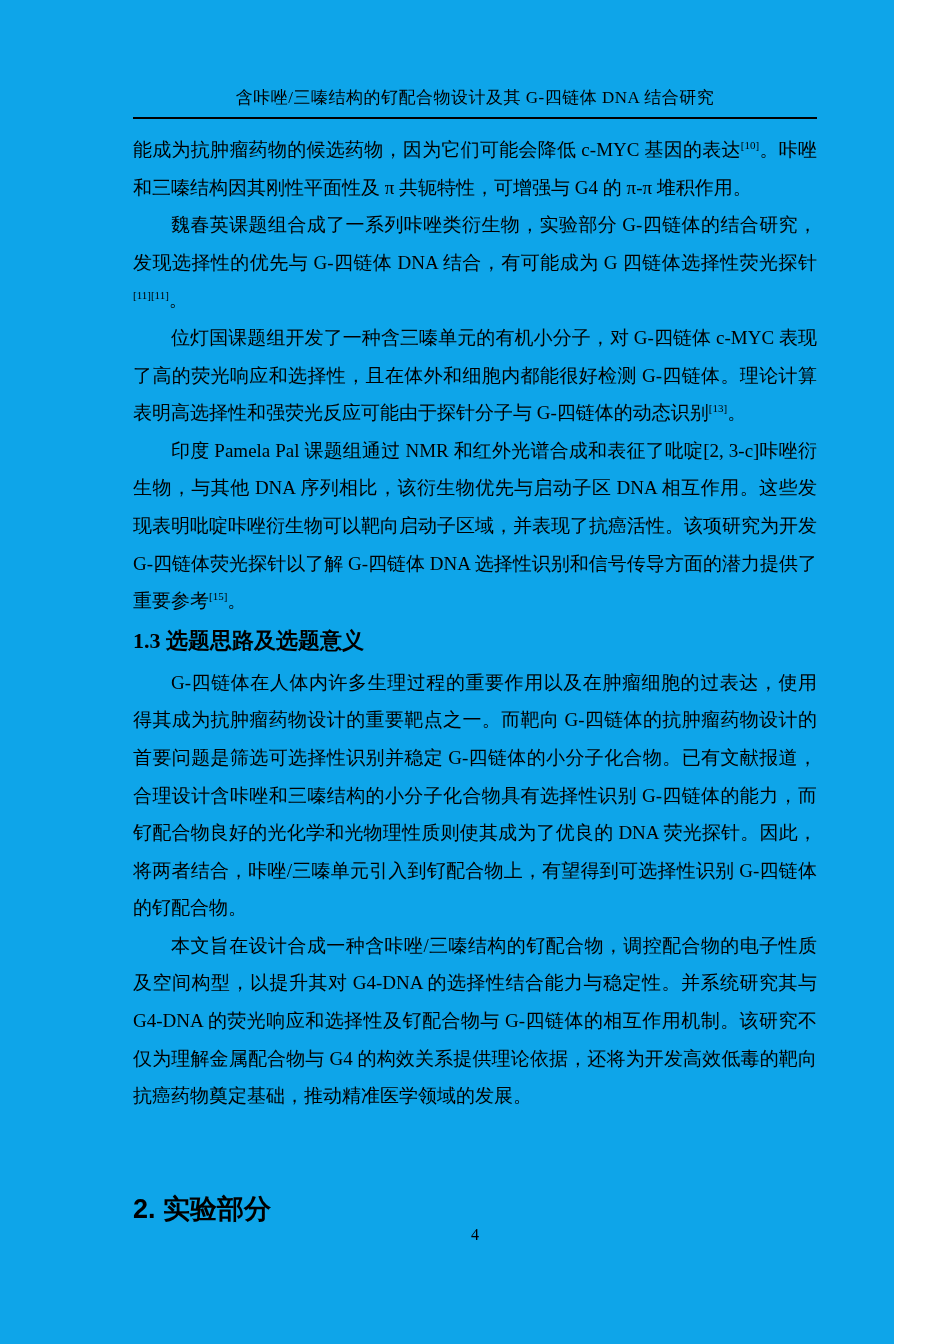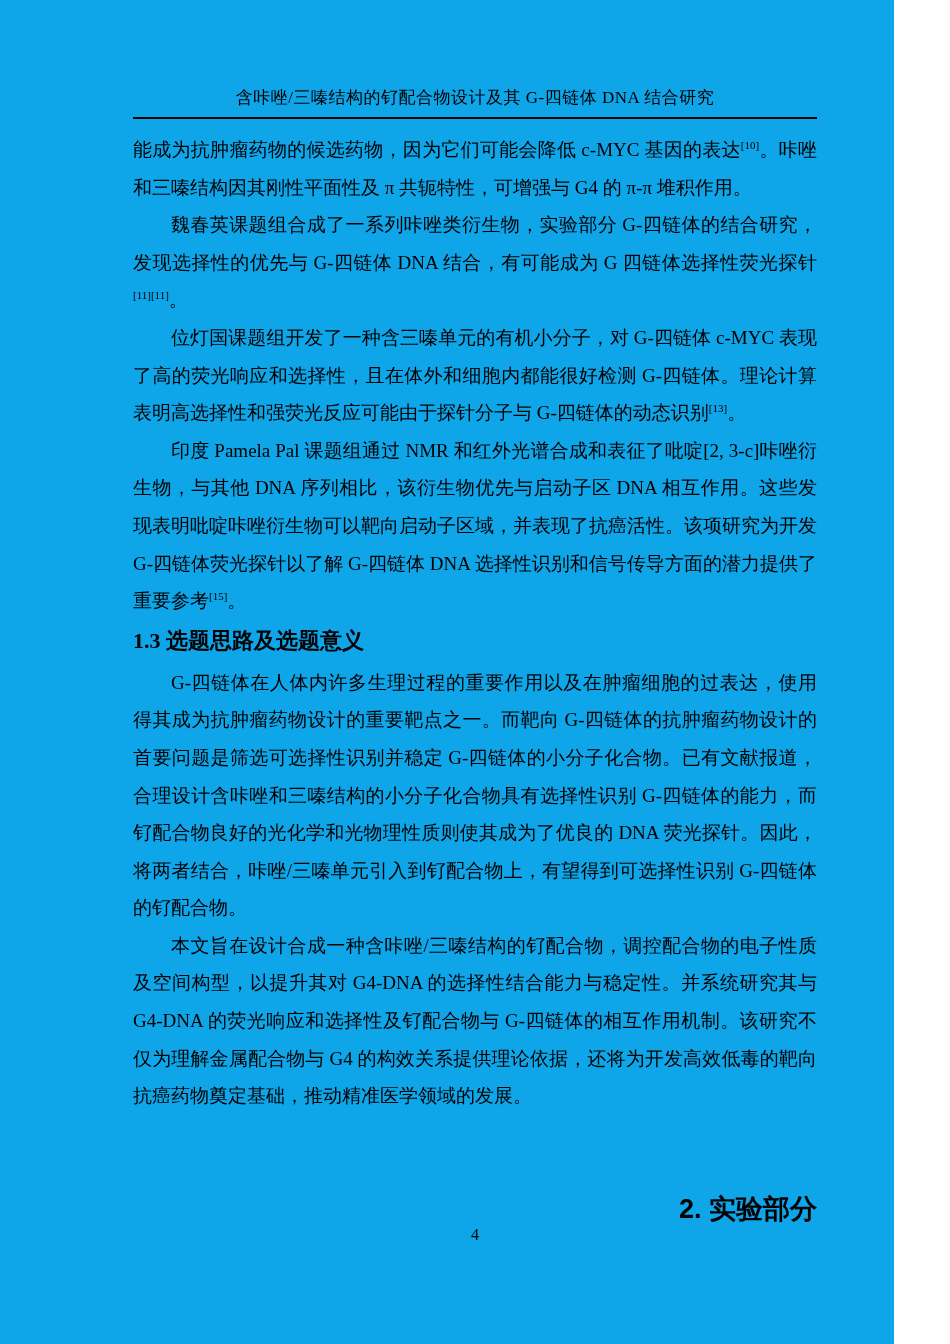--- a/index.html
+++ b/index.html
@@ -54,21 +54,21 @@
     text-indent: 0;
     text-align: left;
   }
   h1.sec-big {
     font-family: "Liberation Sans", "DejaVu Sans", sans-serif;
     font-size: 27px;
     font-weight: bold;
     line-height: 40px;
     margin-top: 74px;
     text-indent: 0;
-    text-align: right;
+    text-align: left;
   }
   .page-number {
     position: absolute;
     top: 1226px;
     left: 133px;
     width: 684px;
     text-align: center;
     font-size: 16px;
   }
 </style>

